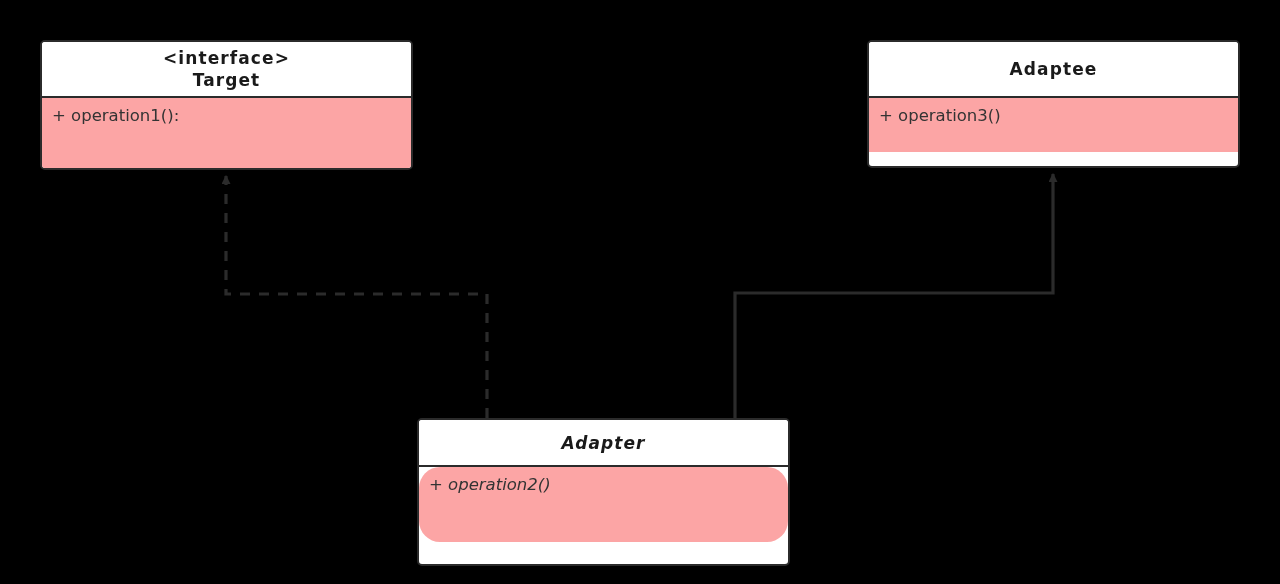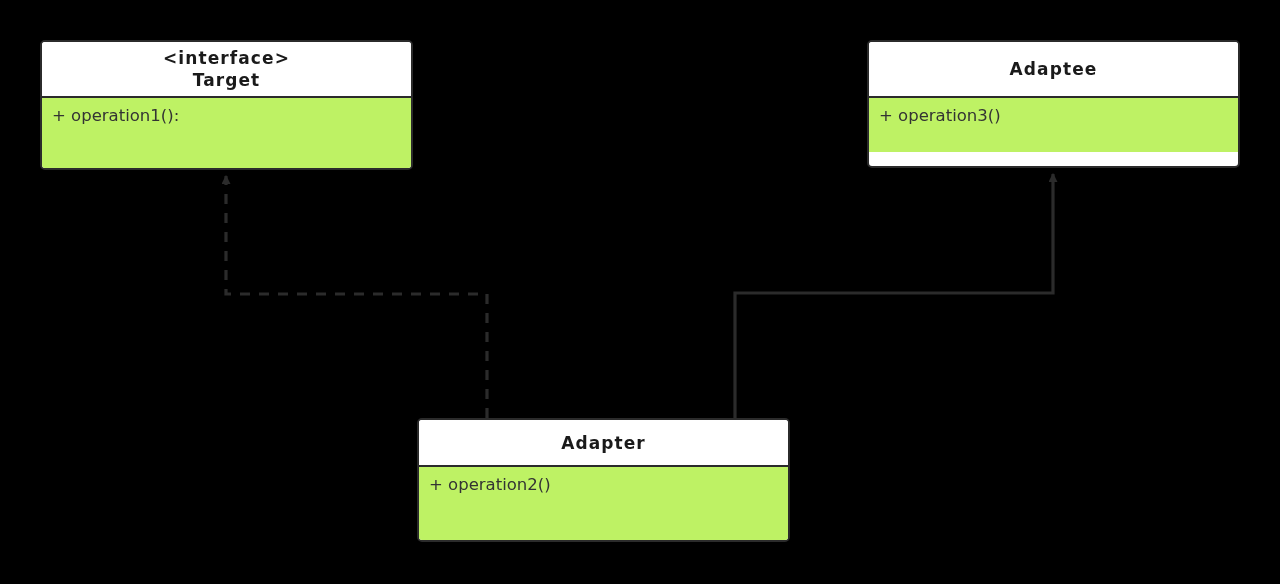--- a/index.html
+++ b/index.html
@@ -59,41 +59,41 @@
     font-size: 17px;
     font-weight: bold;
     letter-spacing: 1.1px;
     line-height: 22px;
     color: #1a1a1a;
   }
   .uml-body {
     box-sizing: border-box;
     width: 100%;
     padding: 6px 10px 0 10px;
-    background: #bef264;
+    background: #fca5a5;
   }
   .member {
     font-size: 16.5px;
     line-height: 23px;
     color: #333333;
     white-space: pre;
   }
 
   
   #class-target   { left: 40px;  top: 40px;  width: 373px; height: 130px; }
   #class-target   .uml-header { height: 56px; }
   #class-target   .uml-body   { height: 76px; }
 
   #class-adaptee  { left: 867px; top: 40px;  width: 373px; height: 128px; }
   #class-adaptee  .uml-header { height: 56px; }
   #class-adaptee  .uml-body   { height: 54px; }
 
-  #class-adapter  { left: 417px; top: 418px; width: 373px; height: 124px; }
+  #class-adapter  { left: 417px; top: 418px; width: 373px; height: 148px; font-style: italic; }
   #class-adapter  .uml-header { height: 47px; }
-  #class-adapter  .uml-body   { height: 75px; }
+  #class-adapter  .uml-body   { height: 75px; border-radius: 21px; }
 </style>
 </head>
 <body>
 
 <div id="canvas">
 
   <svg id="edges" viewBox="0 0 1280 584" width="1280" height="584" xmlns="http://www.w3.org/2000/svg">
     <defs>
       <marker id="tri" viewBox="0 0 12 12" refX="10.5" refY="6" markerWidth="9" markerHeight="9" orient="auto-start-reverse" markerUnits="userSpaceOnUse">
         <path d="M 0 0 L 12 6 L 0 12 z" fill="#2b2b2b"></path>

